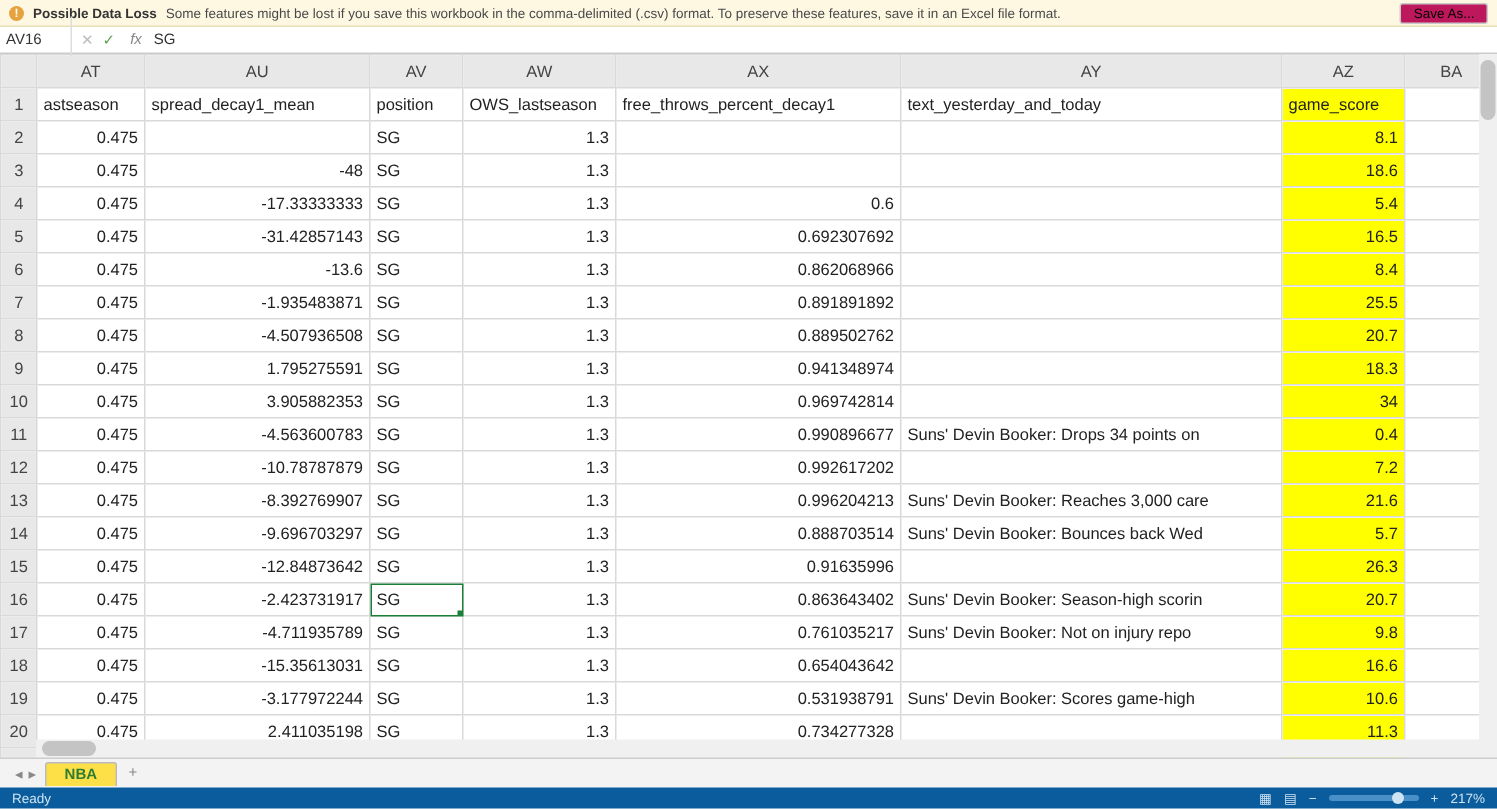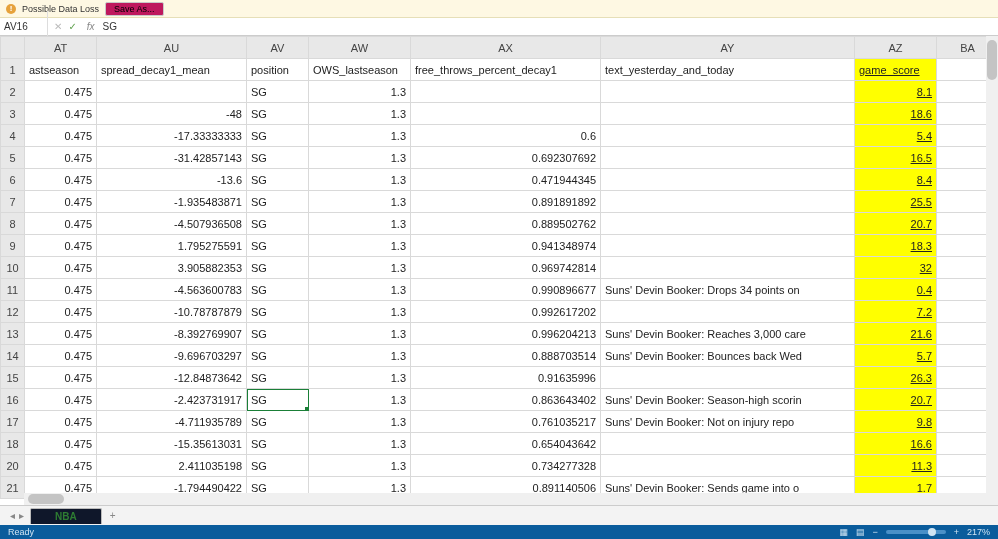--- a/index.html
+++ b/index.html
@@ -1,57 +1,58 @@
 <!DOCTYPE html>
 <html><head>
 <meta charset="utf-8">
 <style>
   * { box-sizing: border-box; margin: 0; padding: 0; }
   html, body { width: 998px; height: 539px; font-family: -apple-system, Helvetica, Arial, sans-serif; font-size: 11px; background: #fff; overflow: hidden; color:#222; }
   .warn-bar { display:flex; align-items:center; gap:6px; background:#fef8e3; border-bottom:1px solid #e6dfb8; height:18px; padding:0 6px; font-size:9px; color:#4a4a4a; }
   .warn-bar .icon { width:10px;height:10px;border-radius:50%;background:#e6a23c;display:flex;align-items:center;justify-content:center;color:#fff;font-size:8px;font-weight:bold;}
-  .warn-bar .title { font-weight:400; color:#333;}
+  .warn-bar .title { font-weight:700; color:#333;}
   .warn-bar .msg { flex:1; white-space:nowrap; overflow:hidden; text-overflow:ellipsis;}
   .warn-bar .btn { background:#be185d;border:1px solid #c9c9c9;border-radius:2px;padding:1px 8px;font-size:9px;cursor:pointer;}
   .fx-bar { display:flex;align-items:center;height:18px;border-bottom:1px solid #ccc;font-size:10px;}
   .fx-bar .namebox { width:48px;padding:16px 4px;color:#333;border-right:1px solid #ddd;height:100%;display:flex;align-items:center;}
   .fx-bar .edit { display:flex;align-items:center;gap:6px;padding:0 6px;color:#bbb;}
   .fx-bar .edit span.ok{color:#5fa04e;}
   .fx-bar .fx { font-style:italic;color:#888;padding:0 4px;}
   .fx-bar .val { color:#333;padding:0 4px;}
   .grid { position:relative; width:998px; }
   table { border-collapse:collapse; table-layout:fixed; width:998px; }
   th, td { border:1px solid #d9d9d9; height:22px; padding:0 4px; overflow:hidden; white-space:nowrap; font-size:11px; font-weight:400; }
   thead th { background:#e8e8e8; color:#444; text-align:center; font-weight:400; position:relative;margin-left:13px;}
   .rowhdr { background:#e8e8e8; text-align:center; color:#444; width:24px; }
   .corner { background:#e8e8e8; width:24px;}
   td.num { text-align:right; }
   td.txt { text-align:left; }
-  .hl { background:#ffff00;text-decoration:underline; }
+  .hl { background:#ffff00; }
   .sel { outline:1.5px solid #1a7f37; outline-offset:-1px; position:relative;}
   .sel::after { content:""; position:absolute; right:-2px; bottom:-2px; width:5px;height:5px;background:#1a7f37;}
   .tabs { position:absolute; bottom:14px; left:0; right:0; height:20px; background:#f3f3f3; border-top:1px solid #ccc; display:flex; align-items:center; padding-left:4px; font-size:10px;}
   .tabs .nav { display:flex; gap:4px; color:#888; padding:0 6px;}
-  .tabs .tab { background:#0f172a;border:1px solid #bbb;border-bottom:none;padding:2px 24px;border-radius:2px 2px 0 0;font-weight:600;color:#2e7d32;}
+  .tabs .tab { background:#fde047;border:1px solid #bbb;border-bottom:none;padding:2px 12px;border-radius:2px 2px 0 0;font-weight:600;color:#2e7d32;}
   .tabs .add { padding:2px 8px;color:#888;}
   .status { position:absolute; bottom:0; left:0; right:0; height:14px; background:#0a5c9c; color:#cfe4f3; font-size:9px; display:flex; align-items:center; padding:0 8px;}
   .status .right { margin-left:auto; display:flex; gap:8px; align-items:center;}
   .slider { width:60px;height:4px;background:#4a90c8;position:relative;border-radius:2px;}
   .slider .thumb{position:absolute;left:70%;top:-2px;width:8px;height:8px;background:#cfe4f3;border-radius:50%;}
   .vscroll { position:absolute; right:0; top:36px; bottom:34px; width:12px; background:#f0f0f0; }
   .vscroll .thumb { position:absolute; top:4px; left:1px; width:10px; height:40px; background:#c4c4c4; border-radius:5px;}
   .hscroll { position:absolute; bottom:34px; left:24px; right:12px; height:12px; background:#f0f0f0;}
   .hscroll .thumb { position:absolute; left:4px; top:1px; height:10px; width:36px; background:#c4c4c4; border-radius:5px;}
 </style>
 </head>
 <body>
 
 <div class="warn-bar">
   <span class="icon">!</span>
   <span class="title">Possible Data Loss</span>
+  <span class="msg">Some features might be lost if you save this workbook in the comma-delimited (.csv) format. To preserve these features, save it in an Excel file format.</span>
   <button class="btn">Save As...</button>
 </div>
 
 <div class="fx-bar">
   <div class="namebox">AV16</div>
   <div class="edit">
     <span>✕</span>
     <span class="ok">✓</span>
   </div>
   <div class="fx">fx</div>
@@ -139,21 +140,21 @@
           <td class="txt"></td>
           <td class="num hl">16.5</td>
           <td class="num"></td>
         </tr>
         <tr>
           <td class="rowhdr">6</td>
           <td class="num">0.475</td>
           <td class="num">-13.6</td>
           <td class="txt">SG</td>
           <td class="num">1.3</td>
-          <td class="num">0.471944345</td>
+          <td class="num">0.862068966</td>
           <td class="txt"></td>
           <td class="num hl">8.4</td>
           <td class="num"></td>
         </tr>
         <tr>
           <td class="rowhdr">7</td>
           <td class="num">0.475</td>
           <td class="num">-1.935483871</td>
           <td class="txt">SG</td>
           <td class="num">1.3</td>
@@ -185,21 +186,21 @@
           <td class="num"></td>
         </tr>
         <tr>
           <td class="rowhdr">10</td>
           <td class="num">0.475</td>
           <td class="num">3.905882353</td>
           <td class="txt">SG</td>
           <td class="num">1.3</td>
           <td class="num">0.969742814</td>
           <td class="txt"></td>
-          <td class="num hl">32</td>
+          <td class="num hl">34</td>
           <td class="num"></td>
         </tr>
         <tr>
           <td class="rowhdr">11</td>
           <td class="num">0.475</td>
           <td class="num">-4.563600783</td>
           <td class="txt">SG</td>
           <td class="num">1.3</td>
           <td class="num">0.990896677</td>
           <td class="txt">Suns' Devin Booker: Drops 34 points on</td>
@@ -274,20 +275,31 @@
         </tr>
         <tr>
           <td class="rowhdr">18</td>
           <td class="num">0.475</td>
           <td class="num">-15.35613031</td>
           <td class="txt">SG</td>
           <td class="num">1.3</td>
           <td class="num">0.654043642</td>
           <td class="txt"></td>
           <td class="num hl">16.6</td>
+          <td class="num"></td>
+        </tr>
+        <tr>
+          <td class="rowhdr">19</td>
+          <td class="num">0.475</td>
+          <td class="num">-3.177972244</td>
+          <td class="txt">SG</td>
+          <td class="num">1.3</td>
+          <td class="num">0.531938791</td>
+          <td class="txt">Suns' Devin Booker: Scores game-high</td>
+          <td class="num hl">10.6</td>
           <td class="num"></td>
         </tr>
         <tr>
           <td class="rowhdr">20</td>
           <td class="num">0.475</td>
           <td class="num">2.411035198</td>
           <td class="txt">SG</td>
           <td class="num">1.3</td>
           <td class="num">0.734277328</td>
           <td class="txt"></td>

